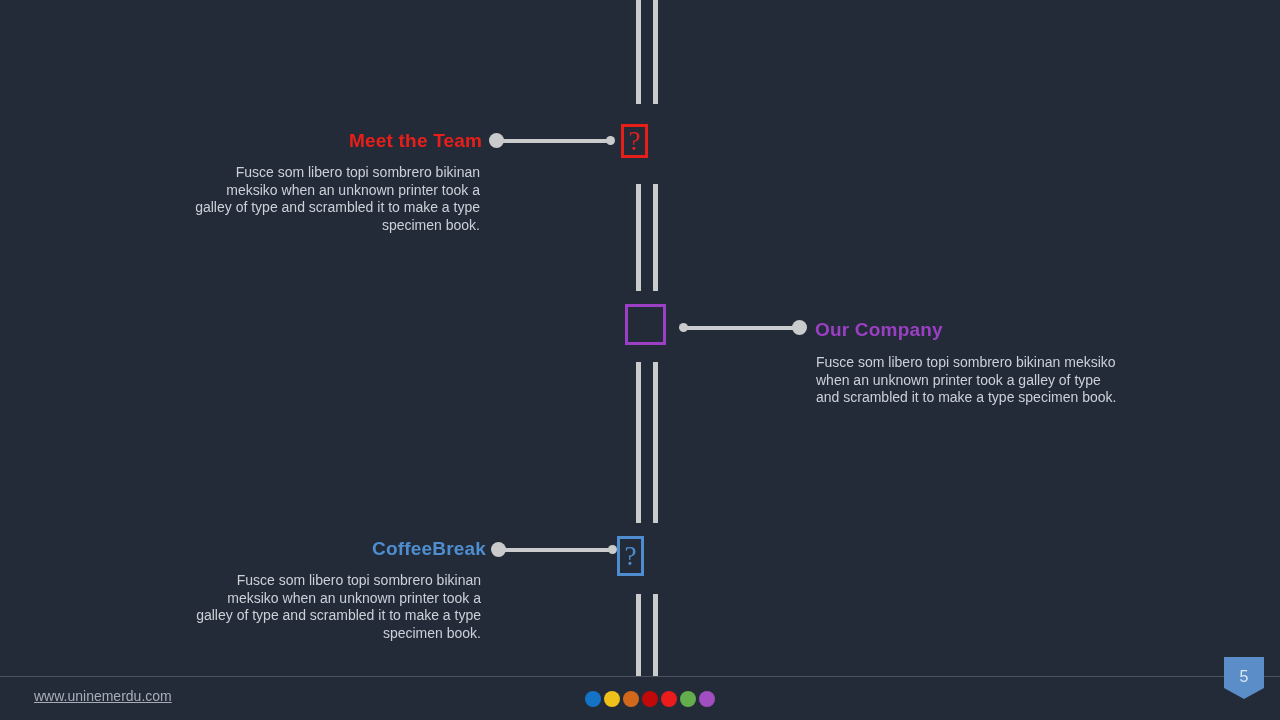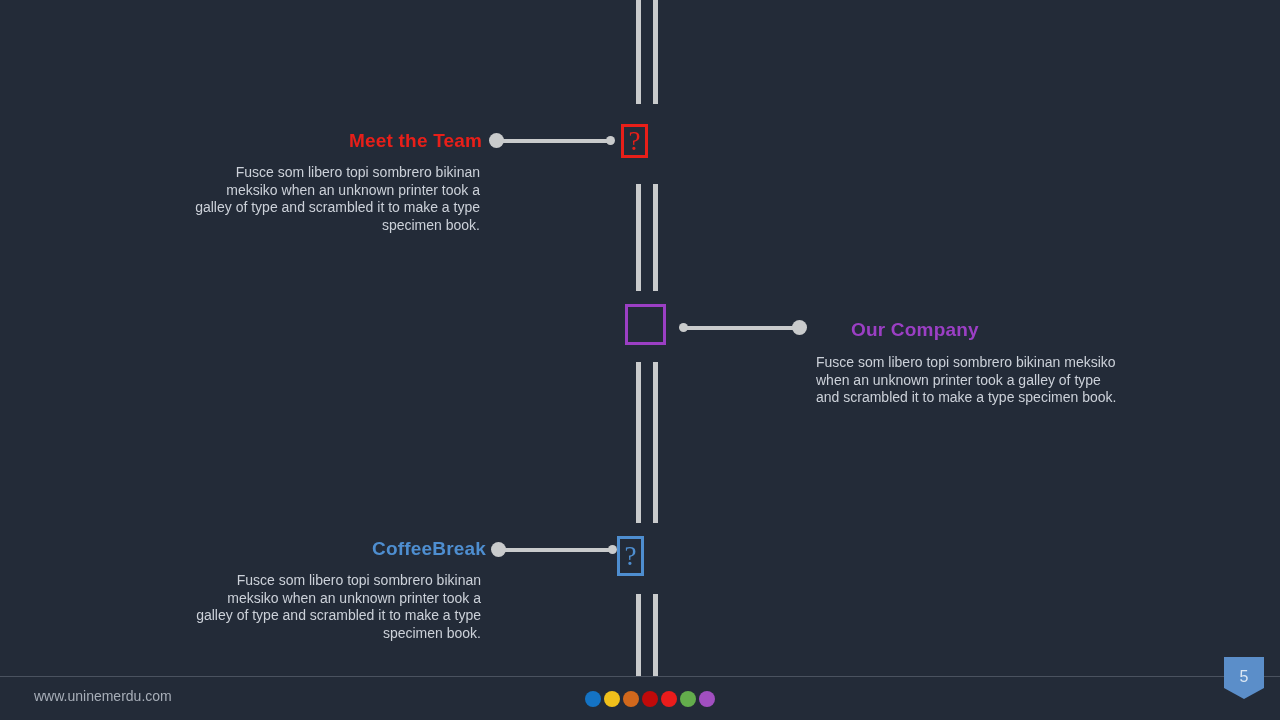--- a/index.html
+++ b/index.html
@@ -113,20 +113,21 @@
     width: 1280px;
     height: 1px;
     background: #4a525f;
   }
   #footer-url {
     position: absolute;
     left: 34px;
     top: 688px;
     font-size: 14px;
     color: #a7aeb8;
+    text-decoration: underline;
   }
   #swatches {
     position: absolute;
     left: 585px;
     top: 691px;
     display: flex;
     gap: 3px;
   }
   #swatches .sw {
     width: 16px;
@@ -195,21 +196,21 @@
   <div class="entry">
 
     <div class="ph-box" style="left:625px; top:304px; width:41px; height:41px; border-width:3px; border-color:#9b3fc4; color:#9b3fc4;"></div>
 
     <div class="connector" style="left:679px; top:320px; width:128px;">
       <div class="line"></div>
       <div class="dot small" style="left:0px;"></div>
       <div class="dot big" style="right:0px;"></div>
     </div>
 
-    <div class="title" style="left:815px; top:319px; color:#9b3fc4;margin-left:36px;">Our Company</div>
+    <div class="title" style="left:815px; top:319px; color:#9b3fc4;">Our Company</div>
 
     <div class="body-text" style="left:816px; top:354px; text-align:left; width:310px;">Fusce som libero topi sombrero bikinan meksiko when an unknown printer took a galley of type and scrambled it to make a  type specimen book.</div>
   </div>
 
   <div class="entry">
 
     <div class="title" style="left:372px; top:538px; color:#4e8ed0;text-align:right;">CoffeeBreak</div>
 
     <div class="connector" style="left:491px; top:542px; width:126px;">
       <div class="line"></div>

